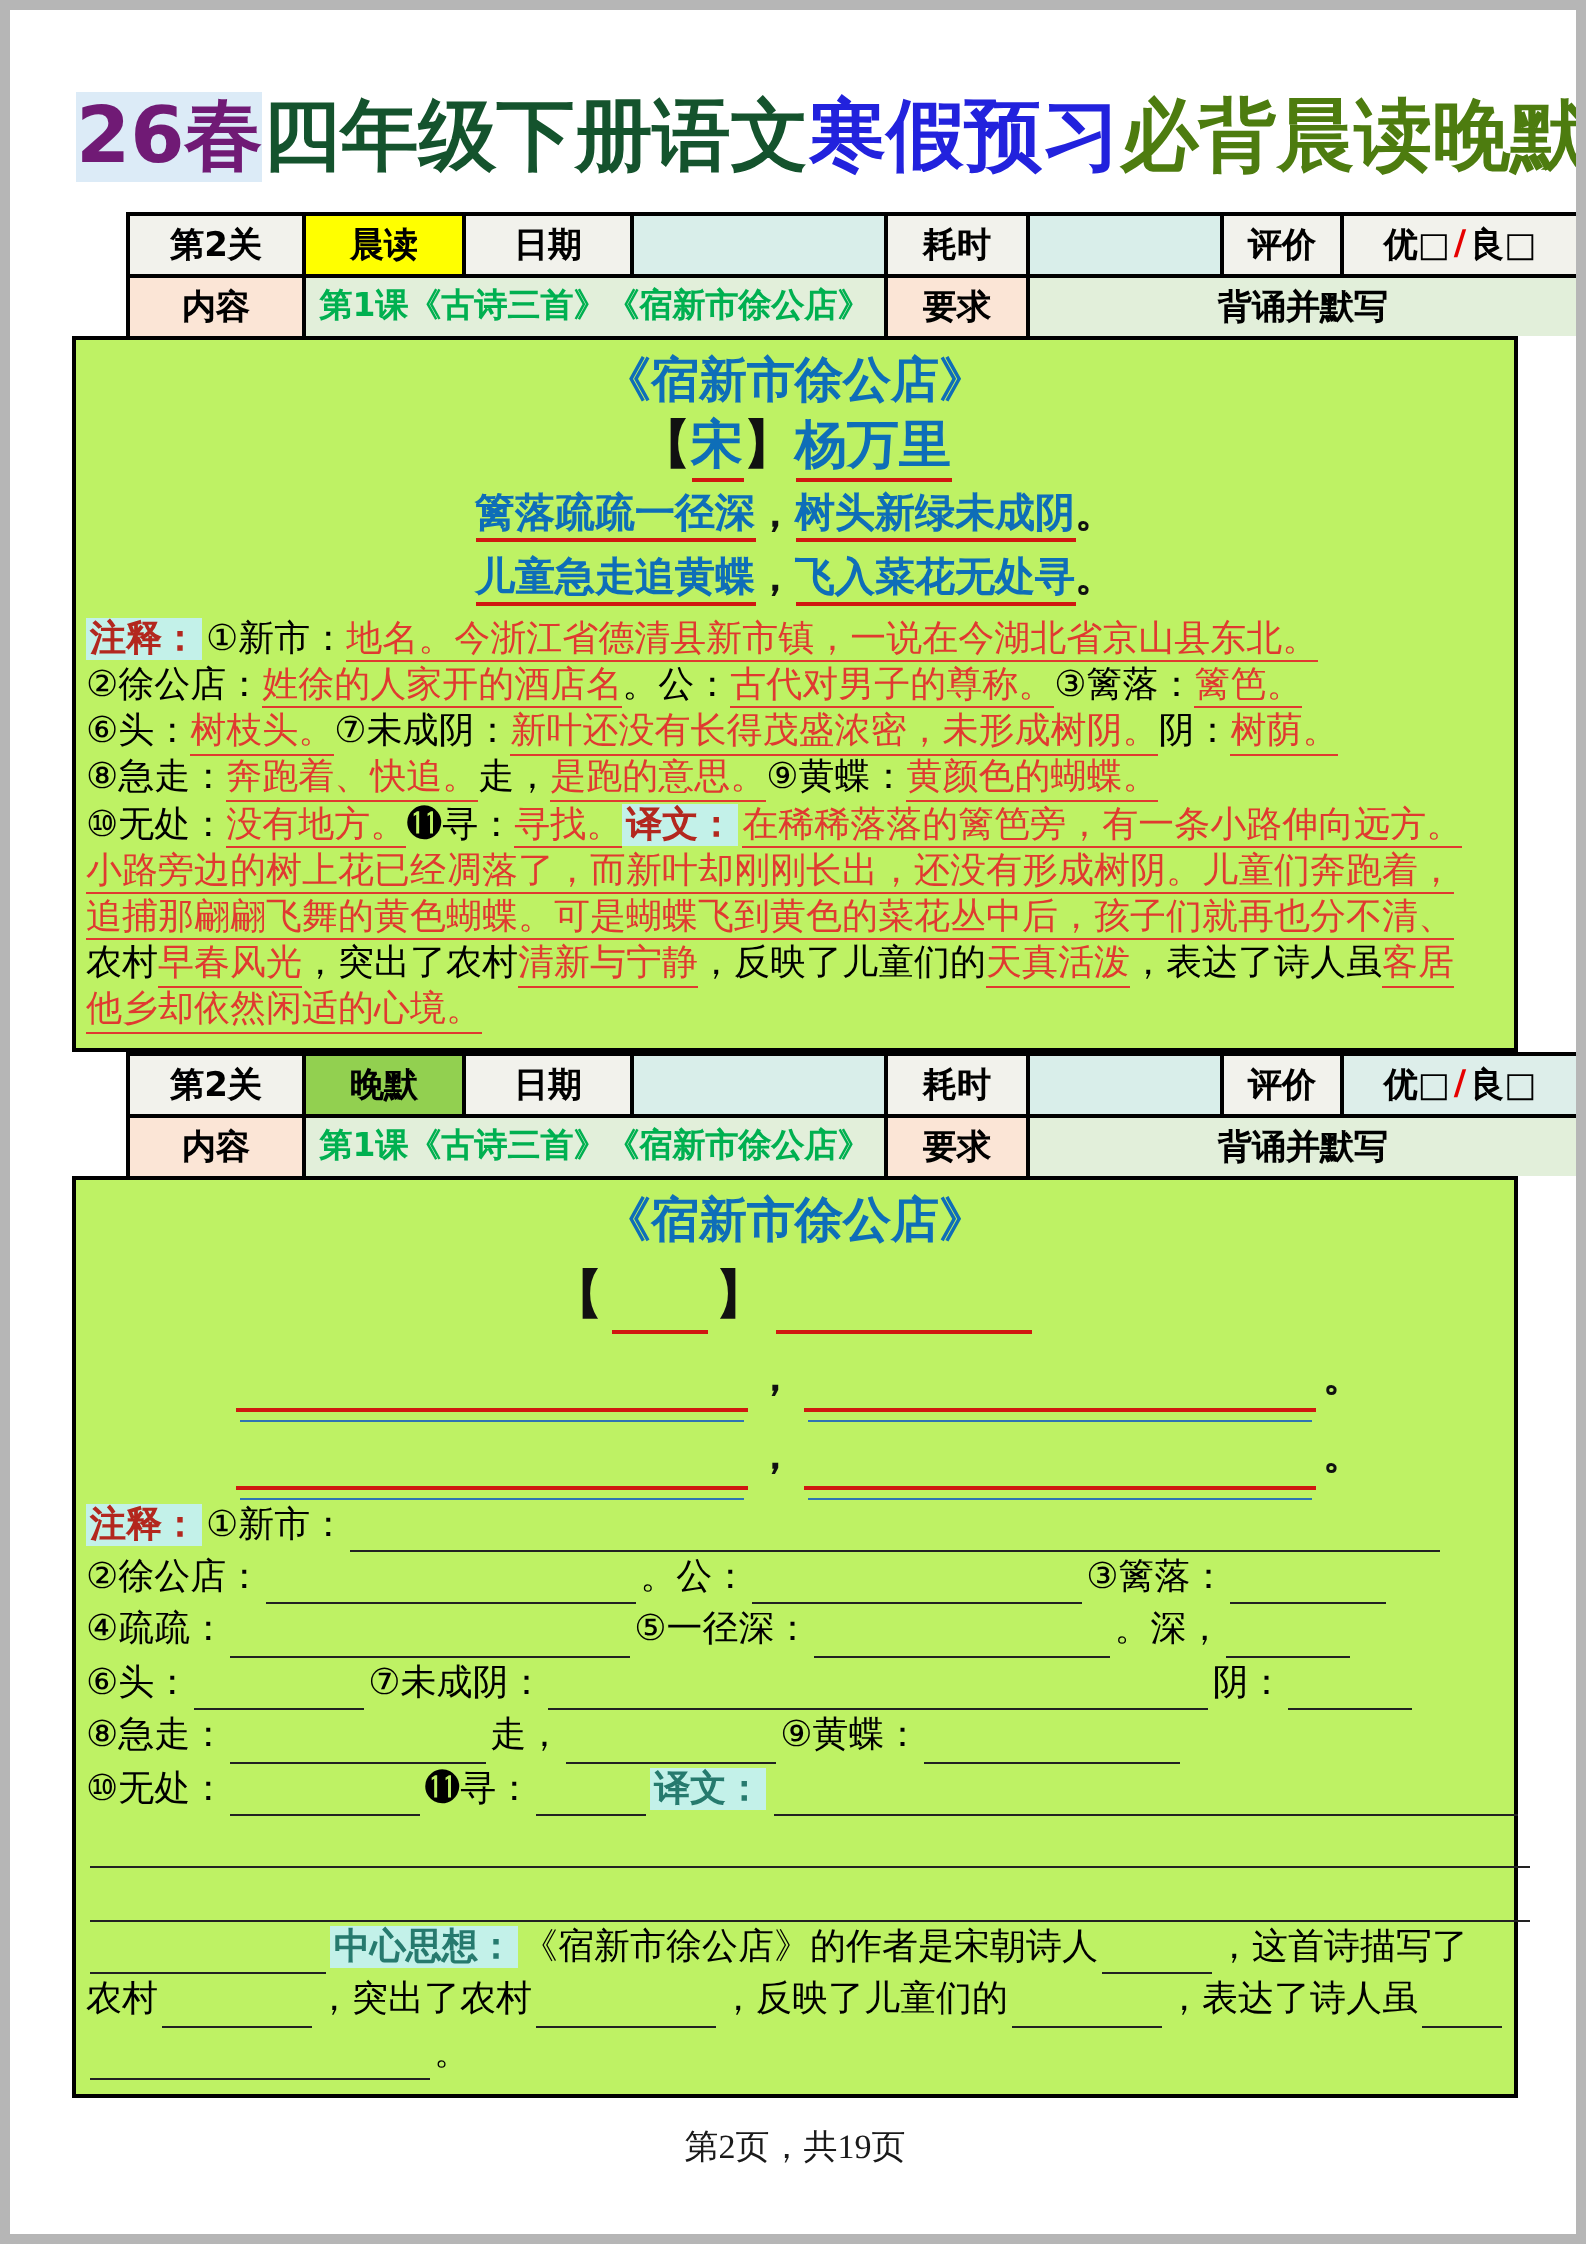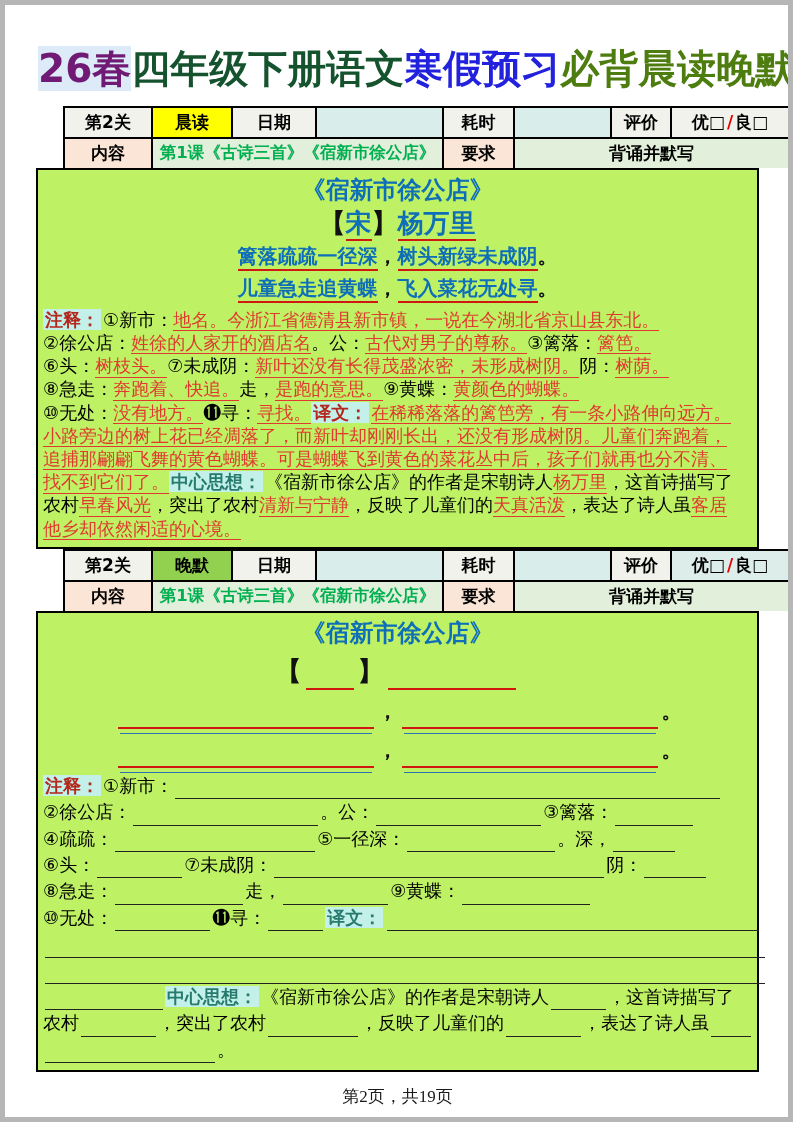--- a/index.html
+++ b/index.html
@@ -96,21 +96,20 @@
       <div class="poem-line"><span class="bu">篱落疏疏一径深</span><span class="pk">，</span><span class="bu">树头新绿未成阴</span><span class="pk">。</span></div>
       <div class="poem-line"><span class="bu">儿童急走追黄蝶</span><span class="pk">，</span><span class="bu">飞入菜花无处寻</span><span class="pk">。</span></div>
       <div class="notes">
         <div class="nline"><span class="lab lab-red">注释：</span><span class="k">①新市：</span><span class="r">地名。今浙江省德清县新市镇，一说在今湖北省京山县东北。</span></div>
         <div class="nline"><span class="k">②徐公店：</span><span class="r">姓徐的人家开的酒店名</span><span class="k">。公：</span><span class="r">古代对男子的尊称。</span><span class="k">③篱落：</span><span class="r">篱笆。</span></div>
         <div class="nline"><span class="k">⑥头：</span><span class="r">树枝头。</span><span class="k">⑦未成阴：</span><span class="r">新叶还没有长得茂盛浓密，未形成树阴。</span><span class="k">阴：</span><span class="r">树荫。</span></div>
         <div class="nline"><span class="k">⑧急走：</span><span class="r">奔跑着、快追。</span><span class="k">走，</span><span class="r">是跑的意思。</span><span class="k">⑨黄蝶：</span><span class="r">黄颜色的蝴蝶。</span></div>
         <div class="nline"><span class="k">⑩无处：</span><span class="r">没有地方。</span><span class="k">⓫寻：</span><span class="r">寻找。</span><span class="lab lab-red">译文：</span><span class="r">在稀稀落落的篱笆旁，有一条小路伸向远方。</span></div>
         <div class="nline"><span class="r">小路旁边的树上花已经凋落了，而新叶却刚刚长出，还没有形成树阴。儿童们奔跑着，</span></div>
         <div class="nline"><span class="r">追捕那翩翩飞舞的黄色蝴蝶。可是蝴蝶飞到黄色的菜花丛中后，孩子们就再也分不清、</span></div>
-        <div class="nline"><span class="r">找不到它们了。</span><span class="lab lab-teal">中心思想：</span><span class="k">《宿新市徐公店》的作者是宋朝诗人</span><span class="r">杨万里</span><span class="k">，这首诗描写了</span></div>
         <div class="nline"><span class="k">农村</span><span class="r">早春风光</span><span class="k">，突出了农村</span><span class="r">清新与宁静</span><span class="k">，反映了儿童们的</span><span class="r">天真活泼</span><span class="k">，表达了诗人虽</span><span class="r">客居</span></div>
         <div class="nline"><span class="r">他乡却依然闲适的心境。</span></div>
       </div>
     </div>
   </section>
 
   <section>
     <div class="tbl">
       <div class="trow r1">
         <div class="cell">第2关</div>

